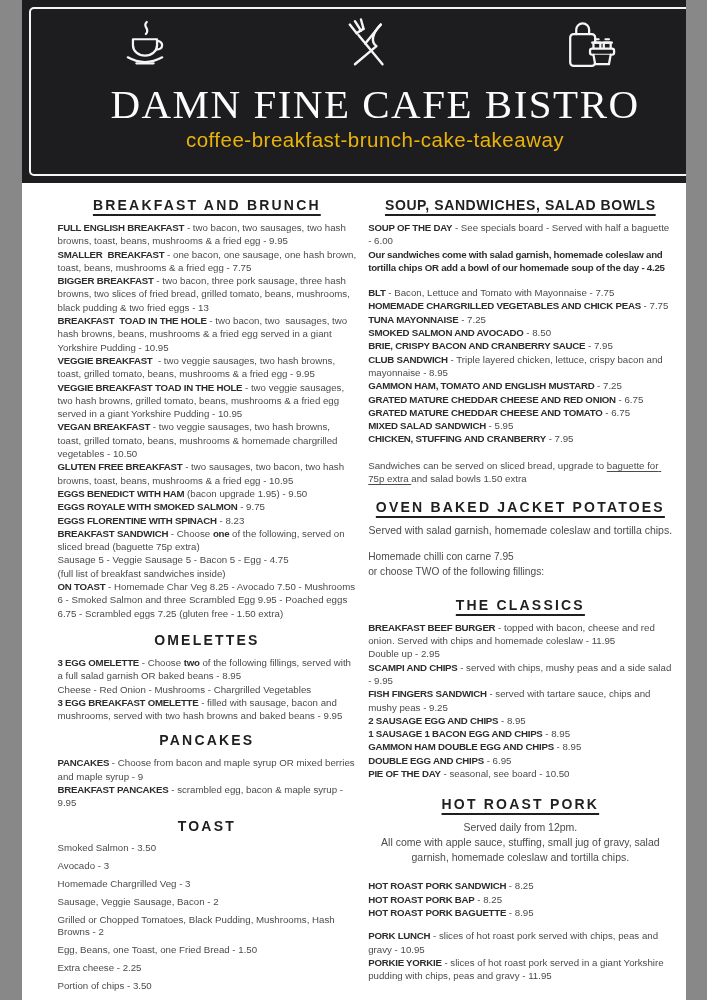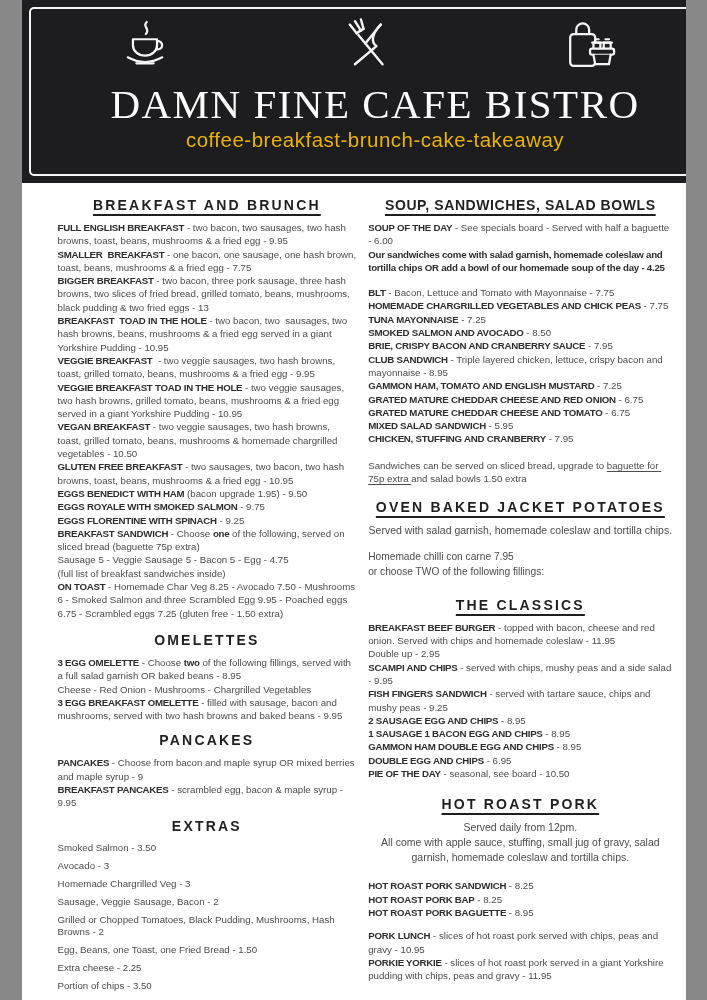--- a/index.html
+++ b/index.html
@@ -78,39 +78,39 @@
           <p class="para"><span class="b">FULL ENGLISH BREAKFAST</span><span class="r"> - two bacon, two sausages, two hash browns, toast, beans, mushrooms &amp; a fried egg - 9.95</span></p>
           <p class="para"><span class="b">SMALLER  BREAKFAST</span><span class="r"> - one bacon, one sausage, one hash brown, toast, beans, mushrooms &amp; a fried egg - 7.75</span></p>
           <p class="para"><span class="b">BIGGER BREAKFAST</span><span class="r"> - two bacon, three pork sausage, three hash browns, two slices of fried bread, grilled tomato, beans, mushrooms, black pudding &amp; two fried eggs - 13</span></p>
           <p class="para"><span class="b">BREAKFAST  TOAD IN THE HOLE</span><span class="r"> - two bacon, two  sausages, two hash browns, beans, mushrooms &amp; a fried egg served in a giant Yorkshire Pudding - 10.95</span></p>
           <p class="para"><span class="b">VEGGIE BREAKFAST</span><span class="r">  - two veggie sausages, two hash browns, toast, grilled tomato, beans, mushrooms &amp; a fried egg - 9.95</span></p>
           <p class="para"><span class="b">VEGGIE BREAKFAST TOAD IN THE HOLE</span><span class="r"> - two veggie sausages, two hash browns, grilled tomato, beans, mushrooms &amp; a fried egg served in a giant Yorkshire Pudding - 10.95</span></p>
           <p class="para"><span class="b">VEGAN BREAKFAST</span><span class="r"> - two veggie sausages, two hash browns, toast, grilled tomato, beans, mushrooms &amp; homemade chargrilled vegetables - 10.50</span></p>
           <p class="para"><span class="b">GLUTEN FREE BREAKFAST</span><span class="r"> - two sausages, two bacon, two hash browns, toast, beans, mushrooms &amp; a fried egg - 10.95</span></p>
           <p class="para"><span class="b">EGGS BENEDICT WITH HAM</span><span class="r"> (bacon upgrade 1.95) - 9.50</span></p>
           <p class="para"><span class="b">EGGS ROYALE WITH SMOKED SALMON</span><span class="r"> - 9.75</span></p>
-          <p class="para"><span class="b">EGGS FLORENTINE WITH SPINACH</span><span class="r"> - 9.25</span></p>
+          <p class="para"><span class="b">EGGS FLORENTINE WITH SPINACH</span><span class="r"> - 8.23</span></p>
           <p class="para"><span class="b">BREAKFAST SANDWICH</span><span class="r"> - Choose </span><span class="b">one</span><span class="r"> of the following, served on sliced bread (baguette 75p extra)</span></p>
           <p class="para"><span class="r">Sausage 5 - Veggie Sausage 5 - Bacon 5 - Egg - 4.75</span></p>
           <p class="para"><span class="r">(full list of breakfast sandwiches inside)</span></p>
           <p class="para"><span class="b">ON TOAST</span><span class="r"> - Homemade Char Veg 8.25 - Avocado 7.50 - Mushrooms 6 - Smoked Salmon and three Scrambled Egg 9.95 - Poached eggs 6.75 - Scrambled eggs 7.25 (gluten free - 1.50 extra)</span></p>
         </section>
         <section style="margin-top: 10px;">
           <h2><span class="ht">OMELETTES</span></h2>
           <p class="para"><span class="b">3 EGG OMELETTE</span><span class="r"> - Choose </span><span class="b">two</span><span class="r"> of the following fillings, served with a full salad garnish OR baked beans - 8.95</span></p>
           <p class="para"><span class="r">Cheese - Red Onion - Mushrooms - Chargrilled Vegetables</span></p>
           <p class="para"><span class="b">3 EGG BREAKFAST OMELETTE</span><span class="r"> - filled with sausage, bacon and mushrooms, served with two hash browns and baked beans - 9.95</span></p>
         </section>
         <section style="margin-top: 8px;">
           <h2><span class="ht">PANCAKES</span></h2>
           <p class="para"><span class="b">PANCAKES</span><span class="r"> - Choose from bacon and maple syrup OR mixed berries and maple syrup - 9</span></p>
           <p class="para"><span class="b">BREAKFAST PANCAKES</span><span class="r"> - scrambled egg, bacon &amp; maple syrup - 9.95</span></p>
         </section>
         <section style="margin-top: 6px;">
-          <h2><span class="ht">EXTRAS</span></h2>
+          <h2><span class="ht">TOAST</span></h2>
           <p class="para dense"><span class="r">Smoked Salmon - 3.50</span></p>
           <p class="para dense"><span class="r">Avocado - 3</span></p>
           <p class="para dense"><span class="r">Homemade Chargrilled Veg - 3</span></p>
           <p class="para dense"><span class="r">Sausage, Veggie Sausage, Bacon - 2</span></p>
           <p class="para dense"><span class="r">Grilled or Chopped Tomatoes, Black Pudding, Mushrooms, Hash Browns - 2</span></p>
           <p class="para dense"><span class="r">Egg, Beans, one Toast, one Fried Bread - 1.50</span></p>
           <p class="para dense"><span class="r">Extra cheese - 2.25</span></p>
           <p class="para dense"><span class="r">Portion of chips - 3.50</span></p>
           <p class="para dense"><span class="r">Salad bowl - 3.50</span></p>
           <p class="para dense"><span class="r">Bread and butter portion - 1.50</span></p>

